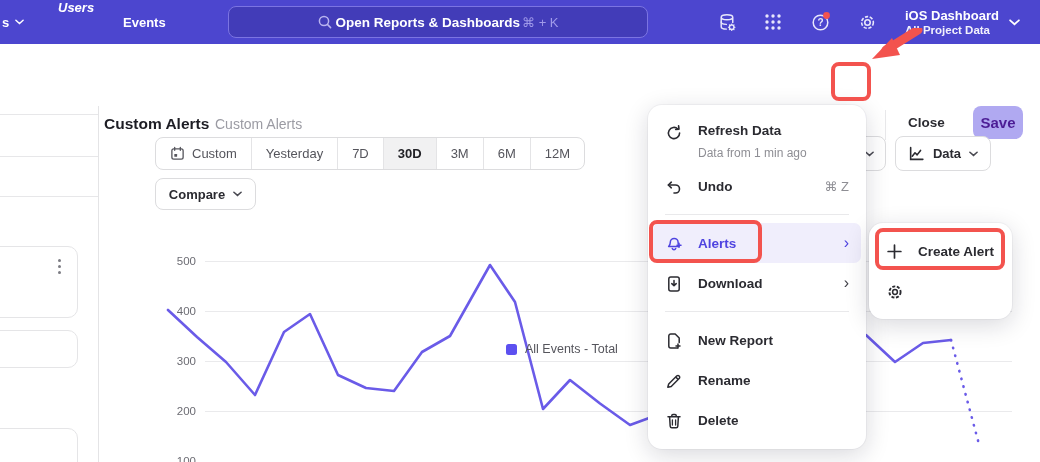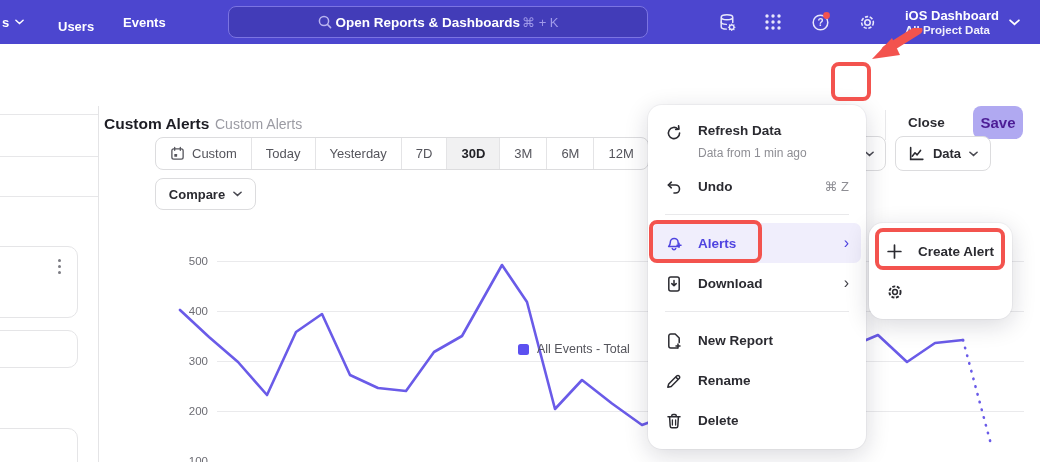--- a/index.html
+++ b/index.html
@@ -8,21 +8,21 @@
     position:relative; width:1040px; height:462px; overflow:hidden;
     font-family:"Liberation Sans", sans-serif; background:#fff;
     -webkit-font-smoothing:antialiased;
   }
   svg { display:block; }
 
   
   .topbar { position:absolute; left:0; top:0; width:1040px; height:44px; background:#4c46cf; display:flex; align-items:center; color:#fff; }
   .nav-item { font-size:13px; font-weight:600; color:#fff; display:flex; align-items:center; gap:5px; cursor:pointer; }
   .nav-trunc { position:absolute; left:2px; top:0; height:44px; display:flex; align-items:center; gap:6px; font-size:13px; font-weight:600; }
-  .nav-users { position:absolute; left:58px; top:0; height:52px; display:flex; align-items:center; }
+  .nav-users { position:absolute; left:58px; top:0; height:52px; display:flex; align-items:flex-start;font-style:italic; }
   .nav-events { position:absolute; left:123px; top:0; height:44px; display:flex; align-items:center; }
   .searchbar { position:absolute; left:228px; top:6px; width:420px; height:32px; background:#423cb8; border:1px solid #7b74e2; border-radius:8px; display:flex; align-items:center; justify-content:center; gap:2px; cursor:text; }
   .searchbar .ph { font-size:13.5px; color:#ffffff; font-weight:600; }
   .searchbar .sc { font-size:13px; color:#a09ae9; font-weight:400; }
   .tb-icon { position:absolute; top:0; width:38px; height:44px; display:flex; align-items:center; justify-content:center; color:#e8e7fb; cursor:pointer; }
   .project { position:absolute; left:905px; top:0; height:44px; display:flex; align-items:center; gap:10px; cursor:pointer; }
   .project .pn { font-size:13px; font-weight:700; line-height:15px; }
   .project .ps { font-size:11.5px; font-weight:600; line-height:14px; opacity:.92; }
 
   
@@ -51,21 +51,21 @@
   .seg-item { display:flex; align-items:center; justify-content:center; gap:7px; font-size:13px; font-weight:500; color:#55555c; border-right:1px solid #e4e4e6; padding:0 14px; cursor:pointer; white-space:nowrap; }
   .seg-item:last-child { border-right:none; }
   .seg-item.selected { background:#f1f1f2; color:#222227; font-weight:700; }
   .btn-outline { position:absolute; background:#fff; border:1px solid #dcdcde; border-radius:8px; display:flex; align-items:center; justify-content:center; gap:8px; font-size:13px; font-weight:600; color:#2b2b31; cursor:pointer; }
   .compare-btn { left:155px; top:178px; width:101px; height:32px; }
   .hidden-dd { left:845px; top:136px; width:41px; height:35px; z-index:1; }
   .line-btn { left:895px; top:136px; width:96px; height:35px; z-index:1; }
   .chev { color:#4a4a52; }
 
   
-  .chart-layer { position:absolute; left:12px; top:106px; width:936px; height:356px; }
+  .chart-layer { position:absolute; left:0; top:106px; width:936px; height:356px; }
   .legend { position:absolute; left:506px; top:236px; display:flex; align-items:center; gap:8px; }
   .legend .sq { width:11px; height:11px; border-radius:2.5px; background:#5c50f0; }
   .legend .lt { font-size:12.5px; color:#55555c; }
   .gridline { position:absolute; left:205px; width:807px; height:1px; background:#eaeaec; }
   .ytick { position:absolute; width:40px; text-align:right; left:156px; font-size:11.5px; color:#6c6c73; transform:translateY(-50%); }
 
   
   .menu { position:absolute; left:648px; top:105px; width:218px; background:#fff; border-radius:14px; box-shadow:0 6px 24px rgba(20,20,43,.16), 0 0 0 1px rgba(20,20,43,.04); padding:9px 5px; z-index:5; }
   .menu-item { display:flex; align-items:center; gap:14px; padding:0 12px; min-height:40px; border-radius:7px; cursor:pointer; }
   .menu-item.tall { min-height:52px; align-items:flex-start; padding-top:9px; }
@@ -233,23 +233,20 @@
   <div class="seg">
     <div class="seg-item">
       <svg width="15" height="15" viewBox="0 0 16 16">
           <rect x="2" y="3" width="12" height="11" rx="2" fill="none" stroke="#55555c" stroke-width="1.4"></rect>
           <path d="M5 1.5v3M11 1.5v3" stroke="#55555c" stroke-width="1.4" stroke-linecap="round"></path>
           <rect x="4.6" y="8.4" width="3" height="3" rx=".6" fill="#55555c"></rect>
         </svg>
       <span>Custom</span>
     </div>
     <div class="seg-item">
-        <span>Today</span>
-      </div>
-    <div class="seg-item">
         <span>Yesterday</span>
       </div>
     <div class="seg-item">
         <span>7D</span>
       </div>
     <div class="seg-item selected">
         <span>30D</span>
       </div>
     <div class="seg-item">
         <span>3M</span>

